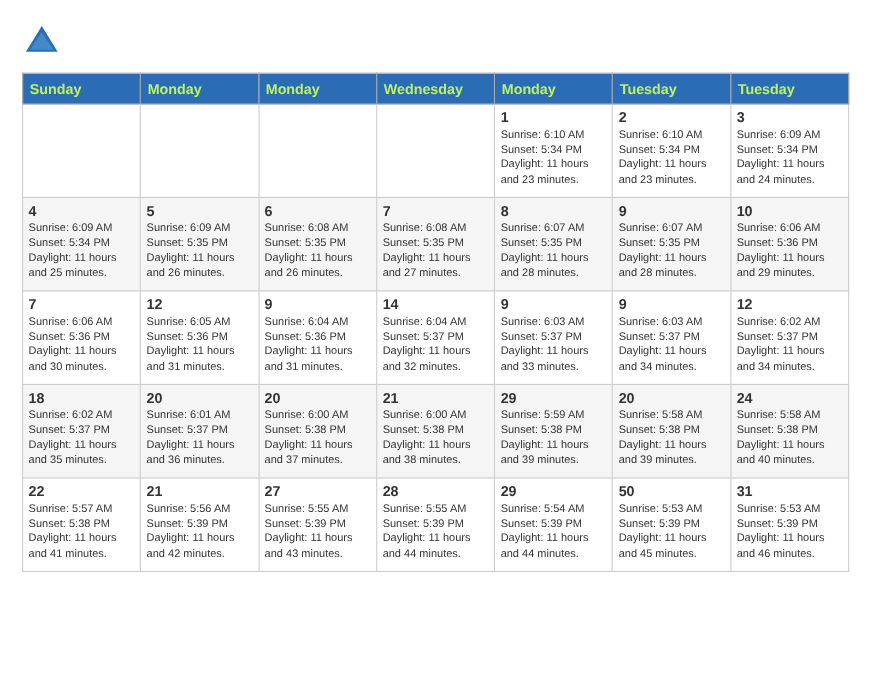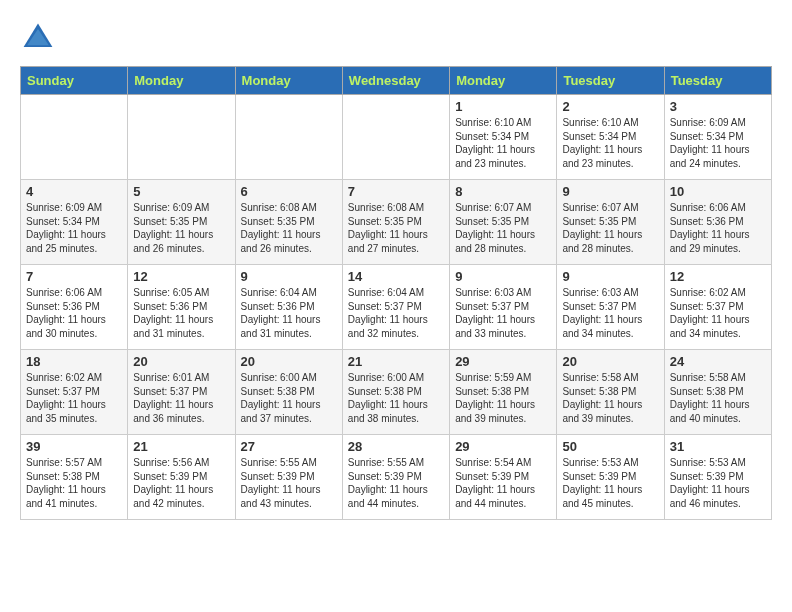--- a/index.html
+++ b/index.html
@@ -222,21 +222,21 @@
           <span class="day-number">20</span>
           <div class="day-info">Sunrise: 5:58 AM<br>Sunset: 5:38 PM<br>Daylight: 11 hours<br>and 39 minutes.</div>
         </td>
         <td>
           <span class="day-number">24</span>
           <div class="day-info">Sunrise: 5:58 AM<br>Sunset: 5:38 PM<br>Daylight: 11 hours<br>and 40 minutes.</div>
         </td>
       </tr>
       <tr>
         <td>
-          <span class="day-number">39</span>
+          <span class="day-number">22</span>
           <div class="day-info">Sunrise: 5:57 AM<br>Sunset: 5:38 PM<br>Daylight: 11 hours<br>and 41 minutes.</div>
         </td>
         <td>
           <span class="day-number">21</span>
           <div class="day-info">Sunrise: 5:56 AM<br>Sunset: 5:39 PM<br>Daylight: 11 hours<br>and 42 minutes.</div>
         </td>
         <td>
           <span class="day-number">27</span>
           <div class="day-info">Sunrise: 5:55 AM<br>Sunset: 5:39 PM<br>Daylight: 11 hours<br>and 43 minutes.</div>
         </td>

